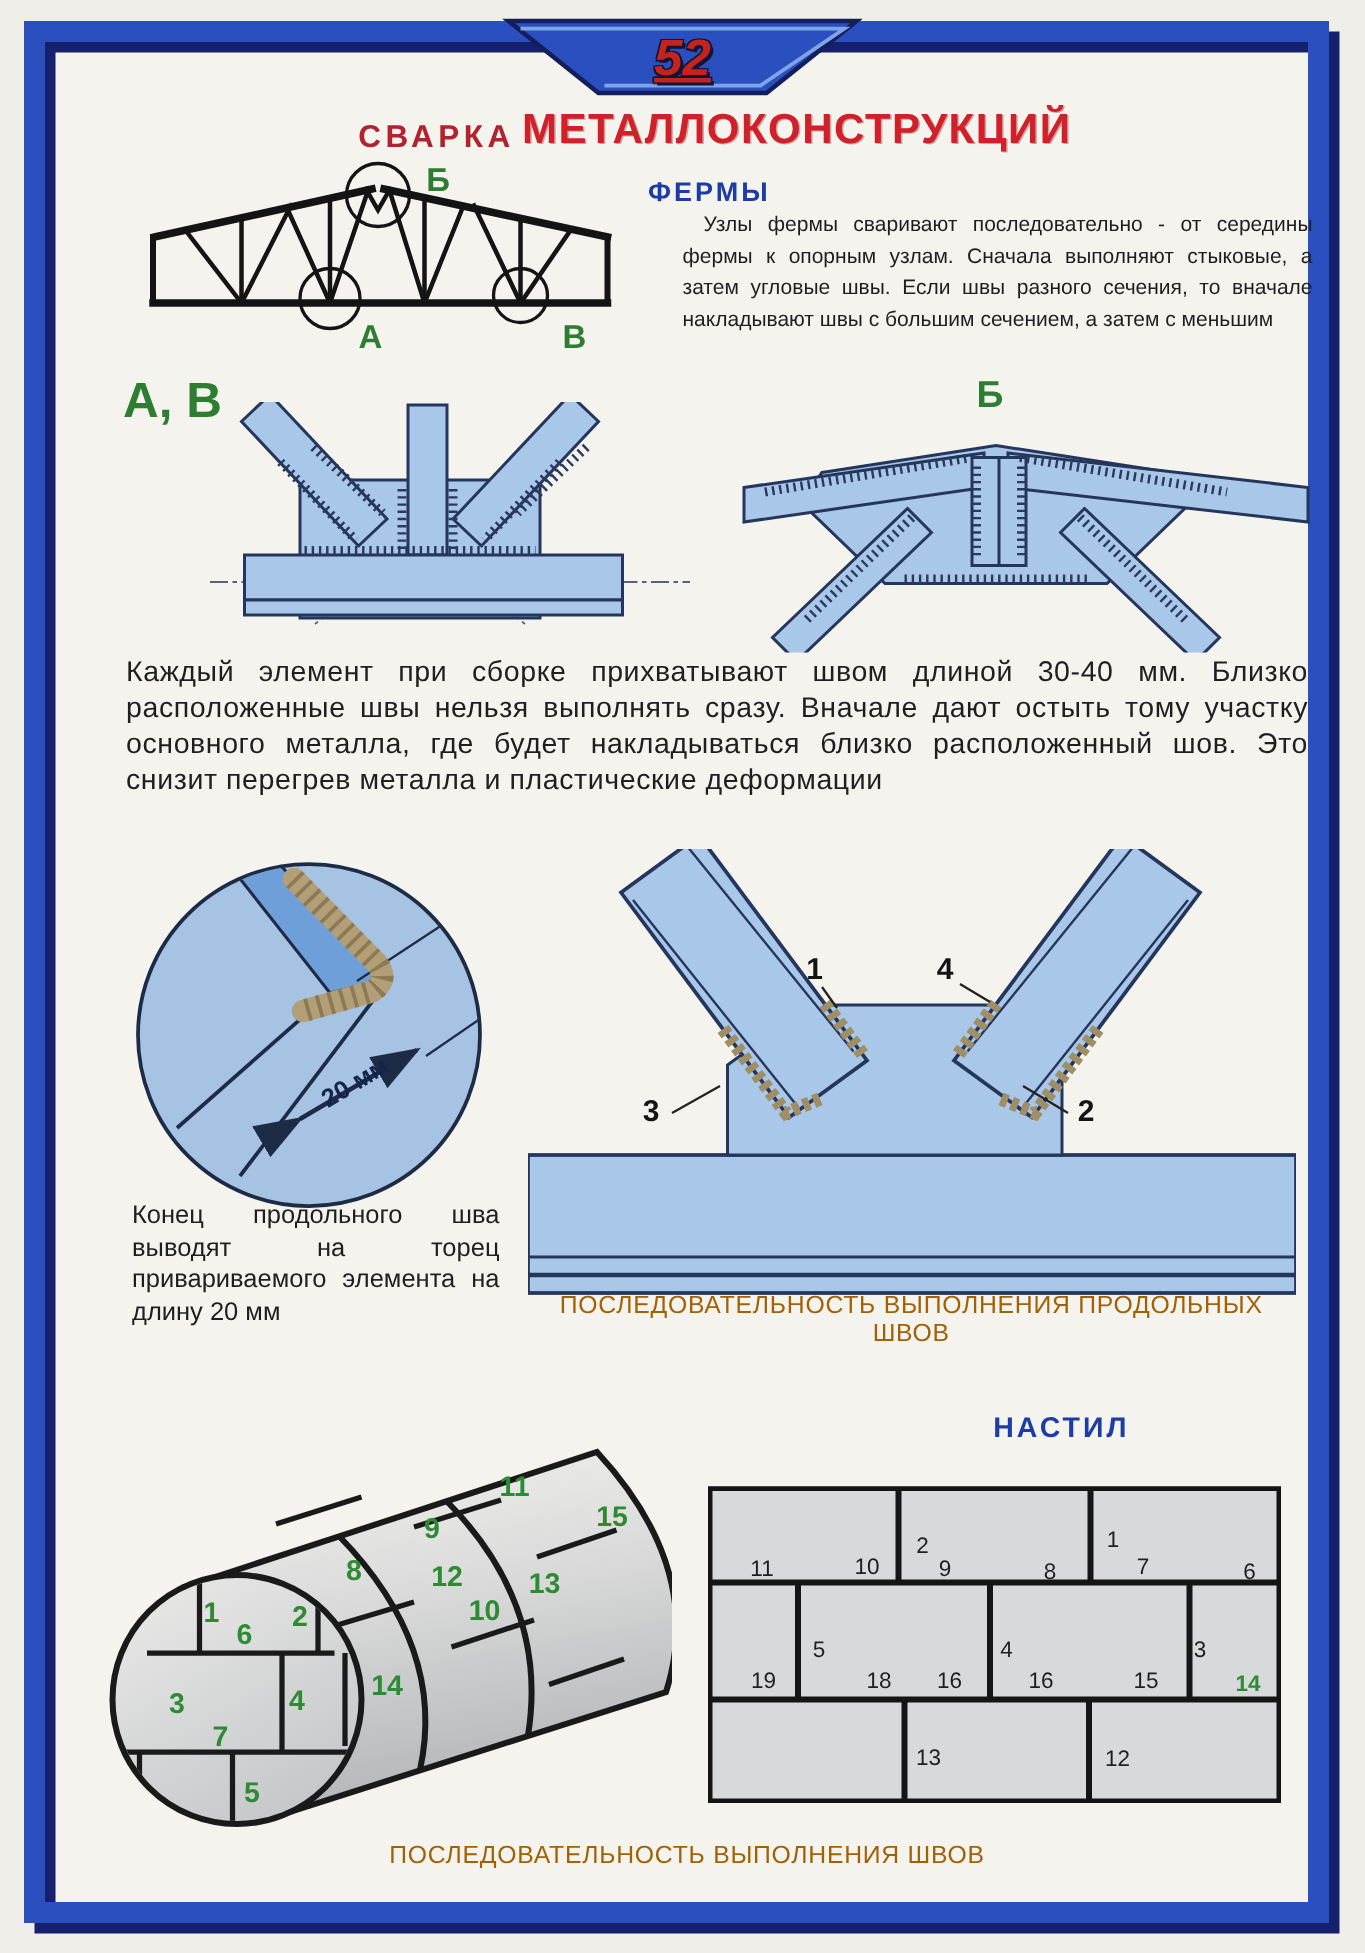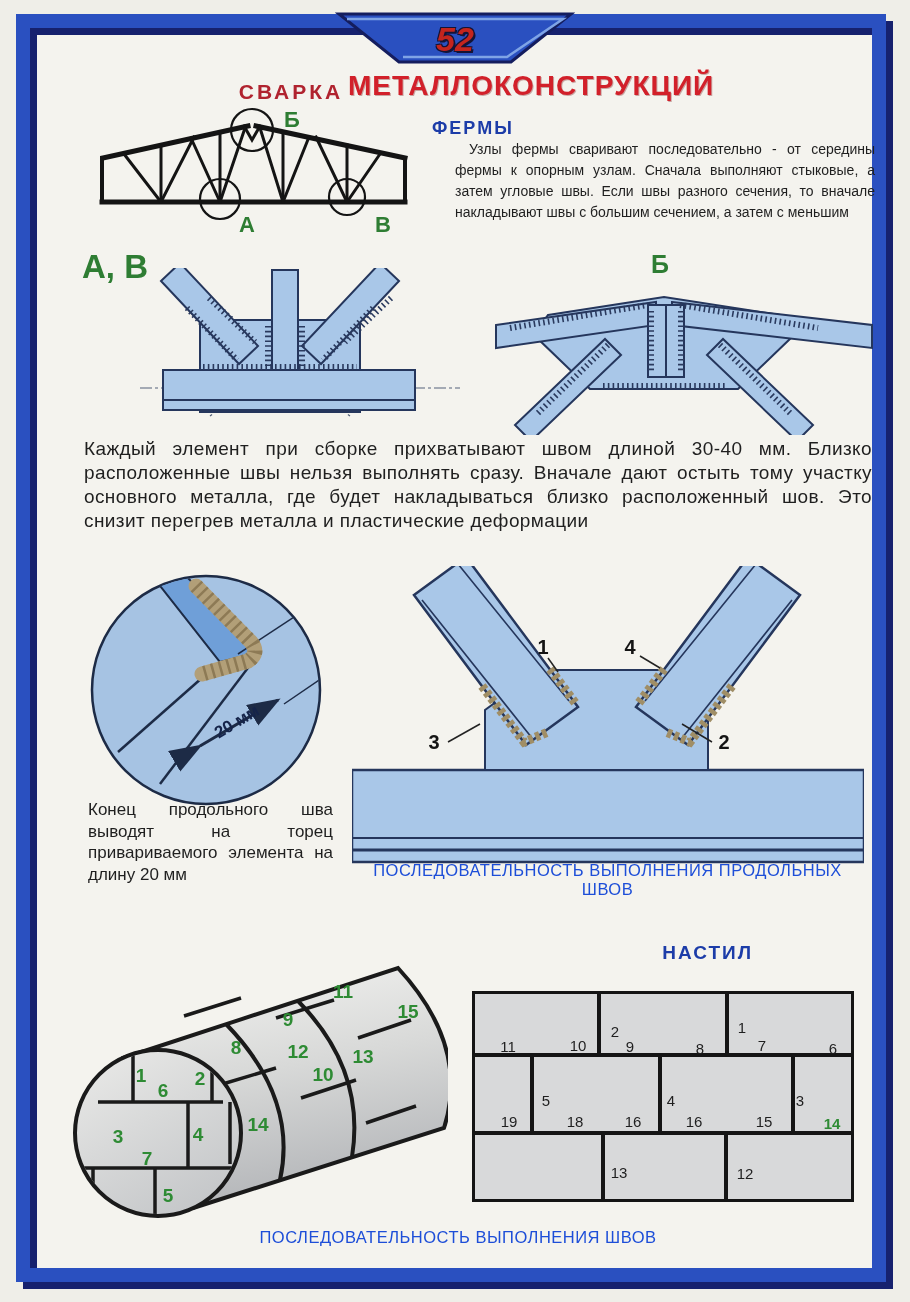--- a/index.html
+++ b/index.html
@@ -5,28 +5,28 @@
   html,body{margin:0;padding:0;background:#dddbd4;}
   .page{position:relative;width:910px;height:1302px;background:#efeee8;overflow:hidden;
         font-family:"Liberation Sans","DejaVu Sans",sans-serif;}
   .abs{position:absolute;}
   
   .frame{position:absolute;left:16px;top:14px;width:870px;height:1268px;box-sizing:border-box;
          border:14px solid #2a50c0;background:#f4f3ee;
          box-shadow:7px 7px 0 #16216e, inset 7px 7px 0 #16216e;}
   .page-num{font-size:34px;font-weight:bold;font-style:italic;color:#c3251e;
             text-shadow:2px 2px 0 #141436,-1px -1px 0 #141436,1px -1px 0 #141436,-1px 1px 0 #141436;
-            text-align:center;}
+            text-align:center;text-decoration:underline;}
   .title-small{font-size:21px;font-weight:bold;letter-spacing:3px;color:#b0232f;}
   .title-large{font-size:28px;font-weight:bold;letter-spacing:1px;color:#d2202a;
                text-shadow:1px 1px 0 rgba(120,20,20,.35);}
   .h-blue{font-weight:bold;color:#1c3ca8;}
   .lbl-green{font-weight:bold;color:#2e7d33;}
   .body-text{color:#1f1f1f;text-align:justify;}
-  .caption{color:#1d4ed8;text-align:center;letter-spacing:.5px;font-size:16.5px;}
+  .caption{color:#a16207;text-align:center;letter-spacing:.5px;font-size:16.5px;}
   .ctr{transform:translate(-50%,-50%);}
   .num-res{position:absolute;transform:translate(-50%,-50%);font-size:19px;font-weight:bold;color:#2e8b34;}
   .num-seq{position:absolute;transform:translate(-50%,-50%);font-size:20px;font-weight:bold;color:#141414;}
   .grid{position:absolute;left:472px;top:991px;width:382px;height:211px;box-sizing:border-box;
         border:3px solid #141414;background:#151515;}
   .plate{position:absolute;background:#d8d9da;}
   .num-deck{position:absolute;transform:translate(-50%,-50%);font-size:15px;color:#1f1f1f;}
   .num-deck.green{color:#2e8b34;font-weight:bold;}
   svg{display:block;}
 </style>
@@ -242,21 +242,21 @@
     <span class="num-deck" style="left:33px;top:52px;">11</span>
     <span class="num-deck" style="left:103px;top:51px;">10</span>
     <span class="num-deck" style="left:140px;top:37px;">2</span>
     <span class="num-deck" style="left:155px;top:52px;">9</span>
     <span class="num-deck" style="left:225px;top:54px;">8</span>
     <span class="num-deck" style="left:267px;top:33px;">1</span>
     <span class="num-deck" style="left:287px;top:51px;">7</span>
     <span class="num-deck" style="left:358px;top:54px;">6</span>
     <span class="num-deck" style="left:34px;top:127px;">19</span>
     <span class="num-deck" style="left:71px;top:106px;">5</span>
-    <span class="num-deck" style="left:100px;top:127px;">18</span>
+    <span class="num-deck" style="left:111px;top:127px;">18</span>
     <span class="num-deck" style="left:158px;top:127px;">16</span>
     <span class="num-deck" style="left:196px;top:106px;">4</span>
     <span class="num-deck" style="left:219px;top:127px;">16</span>
     <span class="num-deck" style="left:289px;top:127px;">15</span>
     <span class="num-deck" style="left:325px;top:106px;">3</span>
     <span class="num-deck green" style="left:357px;top:129px;">14</span>
     <span class="num-deck" style="left:144px;top:178px;">13</span>
     <span class="num-deck" style="left:270px;top:179px;">12</span>
   </div>
 

